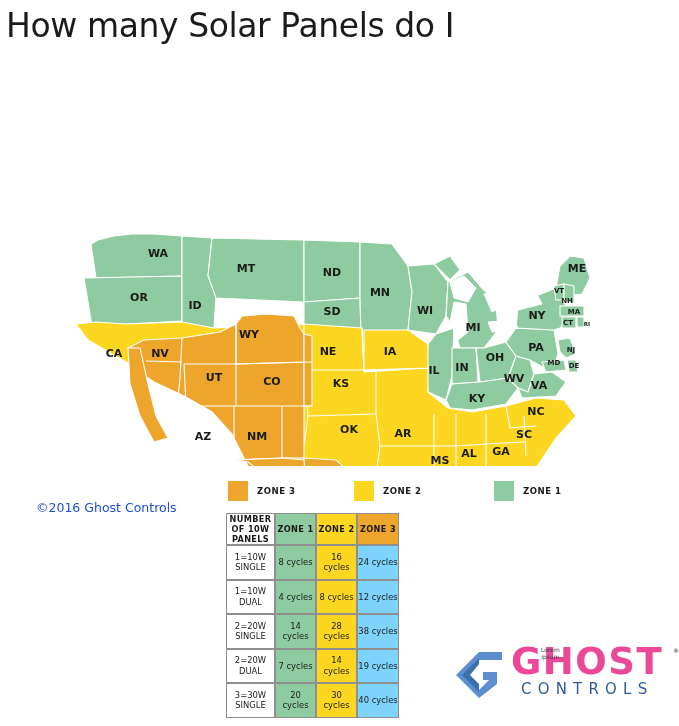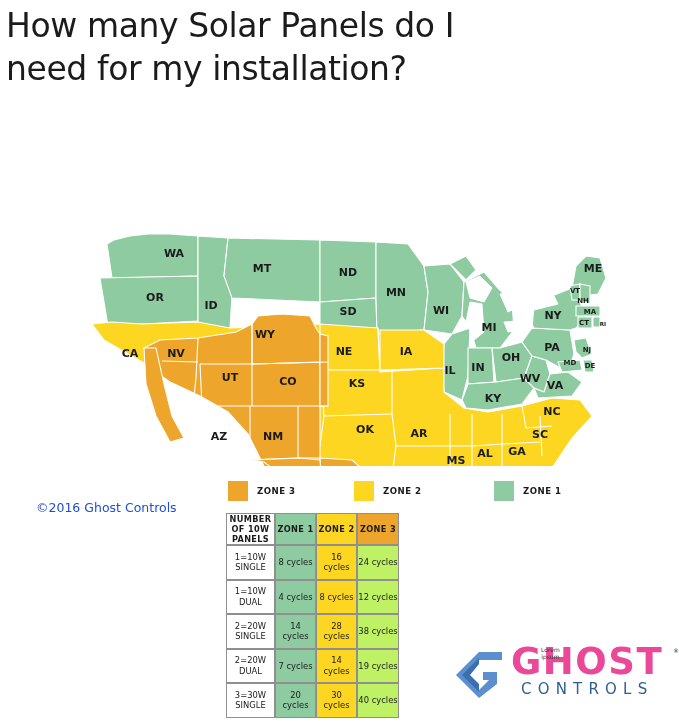--- a/index.html
+++ b/index.html
@@ -27,21 +27,21 @@
     line-height: 43px;
     font-weight: 400;
     color: #1b1b1b;
     letter-spacing: -0.4px;
   }
   #title .line { display: block; white-space: nowrap; }
 
   
   #map-wrap {
     position: absolute;
-    left: 52px; top: 116px;
+    left: 36px; top: 116px;
     width: 600px; height: 350px;
   }
   #map-svg { display: block; width: 600px; height: 350px; }
   .st-label {
     font-family: "DejaVu Sans", sans-serif;
     font-weight: 700;
     fill: #1b1b1b;
     text-anchor: middle;
     dominant-baseline: middle;
   }
@@ -122,21 +122,21 @@
     font-weight: 400;
     line-height: 10.5px;
   }
   .col-label  { width: 49px; background: #ffffff; }
   .col-zone1  { width: 41px; }
   .col-zone2  { width: 41px; }
   .col-zone3  { width: 42px; }
   .cell-label { background: #ffffff; font-size: 8.2px; line-height: 10.5px; }
   .cell-z1    { background: #8ecba0; }
   .cell-z2    { background: #fcd620; }
-  .cell-z3    { background: #bef264; }
+  .cell-z3    { background: #7dd3fc; }
   .hd-z1      { background: #8ecba0; }
   .hd-z2      { background: #fcd620; }
   .hd-z3      { background: #eda52c; }
 
   
   #logo {
     position: absolute;
     left: 455px; top: 645px;
     width: 218px; height: 62px;
   }
@@ -185,21 +185,20 @@
     color: #1b2a4a;
   }
 </style>
 </head>
 <body>
 
 <div id="page">
 
   <div id="title">
     <span class="line">How many Solar Panels do I</span>
-    <span class="line">need for my installation?</span>
   </div>
 
   <div id="map-wrap">
     <svg id="map-svg" viewBox="0 0 600 350" xmlns="http://www.w3.org/2000/svg">
       <g>
 
         <path class="state" fill="#8ecba0" d="M55,128 L62,124 L78,120 L96,118 L118,118 L146,120 L146,160 L60,162 Z"></path>
         <path class="state" fill="#8ecba0" d="M48,162 L146,160 L146,205 L56,210 Z"></path>
         <path class="state" fill="#8ecba0" d="M146,120 L176,122 L172,160 L180,180 L178,212 L146,214 Z"></path>
 

